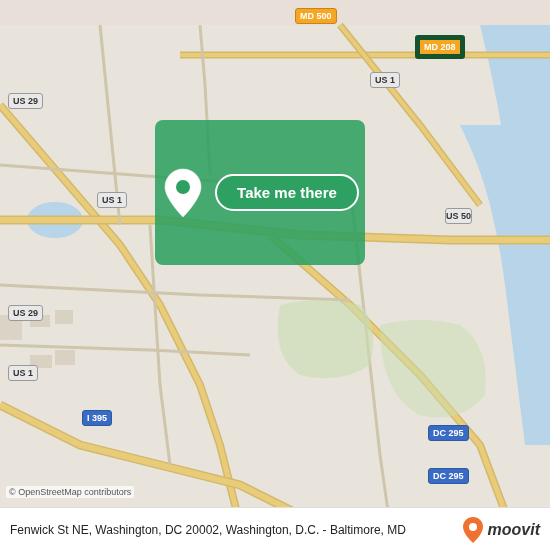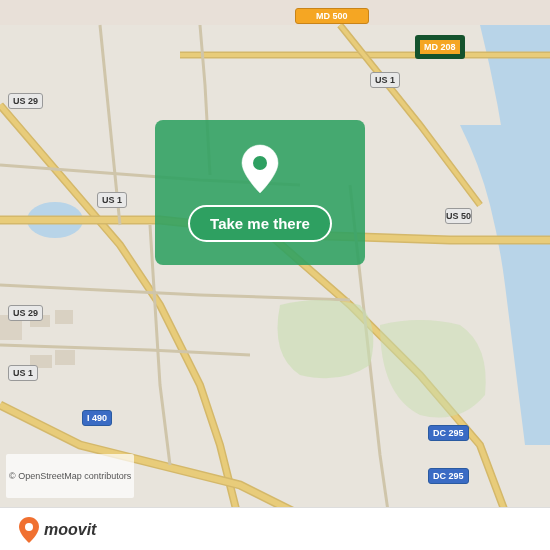--- a/index.html
+++ b/index.html
@@ -29,21 +29,21 @@
     
     #location-overlay {
       position: absolute;
       top: 120px;
       left: 155px;
       width: 210px;
       height: 145px;
       background-color: rgba(46, 160, 97, 0.88);
       border-radius: 8px;
       display: flex;
-      flex-direction: column;
+      flex-direction: row;
       align-items: center;
       justify-content: center;
       gap: 10px;
     }
 
     #pin-icon {
       width: 44px;
       height: 52px;
     }
 
@@ -101,21 +101,21 @@
     }
 
     
     #osm-attribution {
       position: absolute;
       bottom: 52px;
       left: 6px;
       font-size: 9px;
       color: #555;
       background: rgba(255,255,255,0.7);
-      padding: 17px 3px;
+      padding: 1px 3px;
       border-radius: 2px;
     }
   </style>
 </head>
 <body>
 
 <div id="map-container">
 
   <svg id="map-svg" viewBox="0 0 550 500" xmlns="http://www.w3.org/2000/svg">
 
@@ -155,57 +155,58 @@
     <path d="M280,280 Q320,270 360,280 Q380,300 370,340 Q340,360 300,350 Q270,330 280,280 Z" fill="#c8ddb0" opacity="0.6"></path>
     <path d="M380,300 Q420,290 460,300 Q490,320 485,370 Q460,400 420,390 Q380,370 380,300 Z" fill="#c8ddb0" opacity="0.5"></path>
 
     <rect x="30" y="290" width="20" height="12" fill="#d5ccbb" opacity="0.8"></rect>
     <rect x="55" y="285" width="18" height="14" fill="#d5ccbb" opacity="0.8"></rect>
     <rect x="30" y="330" width="22" height="13" fill="#d5ccbb" opacity="0.8"></rect>
     <rect x="55" y="325" width="20" height="15" fill="#d5ccbb" opacity="0.8"></rect>
     <rect x="0" y="290" width="22" height="25" fill="#d5ccbb" opacity="0.7"></rect>
   </svg>
 
-  <div style="position:absolute;top:8px;left:295px;background:#f5a623;color:white;font-size:9px;font-weight:bold;padding:2px 20px;border-radius:3px;border:1px solid #c8841a;">MD 500</div>
+  <div style="position:absolute;top:8px;left:295px;background:#f5a623;color:white;font-size:9px;font-weight:bold;padding:2px 4px;border-radius:3px;border:1px solid #c8841a;">MD 500</div>
 
   <div style="position:absolute;top:35px;left:415px;background:#f5a623;color:white;font-size:9px;font-weight:bold;padding:2px 4px;border-radius:3px;border:5px solid #14532d;">MD 208</div>
 
   <div style="position:absolute;top:72px;left:370px;background:#e8e8e8;color:#333;font-size:9px;font-weight:bold;padding:2px 4px;border-radius:3px;border:1px solid #999;">US 1</div>
 
   <div style="position:absolute;top:93px;left:8px;background:#e8e8e8;color:#333;font-size:9px;font-weight:bold;padding:2px 4px;border-radius:3px;border:1px solid #999;">US 29</div>
 
   <div style="position:absolute;top:192px;left:97px;background:#e8e8e8;color:#333;font-size:9px;font-weight:bold;padding:2px 4px;border-radius:3px;border:1px solid #999;">US 1</div>
 
   <div style="position:absolute;top:208px;left:445px;background:#e8e8e8;color:#333;font-size:9px;font-weight:bold;padding:2px 0;border-radius:3px;border:1px solid #999;">US 50</div>
 
   <div style="position:absolute;top:305px;left:8px;background:#e8e8e8;color:#333;font-size:9px;font-weight:bold;padding:2px 4px;border-radius:3px;border:1px solid #999;">US 29</div>
 
   <div style="position:absolute;top:365px;left:8px;background:#e8e8e8;color:#333;font-size:9px;font-weight:bold;padding:2px 4px;border-radius:3px;border:1px solid #999;">US 1</div>
 
-  <div style="position:absolute;top:410px;left:82px;background:#3a6bc4;color:white;font-size:9px;font-weight:bold;padding:2px 4px;border-radius:3px;border:1px solid #2a5aa0;">I 490</div>
+  <div style="position:absolute;top:410px;left:82px;background:#3a6bc4;color:white;font-size:9px;font-weight:bold;padding:2px 4px;border-radius:3px;border:1px solid #2a5aa0;">I 395</div>
 
   <div style="position:absolute;top:425px;left:428px;background:#3a6bc4;color:white;font-size:9px;font-weight:bold;padding:2px 4px;border-radius:3px;border:1px solid #2a5aa0;">DC 295</div>
 
   <div style="position:absolute;top:468px;left:428px;background:#3a6bc4;color:white;font-size:9px;font-weight:bold;padding:2px 4px;border-radius:3px;border:1px solid #2a5aa0;">DC 295</div>
 
   <div id="location-overlay">
 
     <svg id="pin-icon" viewBox="0 0 44 52" xmlns="http://www.w3.org/2000/svg">
       <path d="M22 2 C12 2 4 10 4 20 C4 32 22 50 22 50 C22 50 40 32 40 20 C40 10 32 2 22 2 Z" fill="white" stroke="rgba(255,255,255,0.5)" stroke-width="1"></path>
       <circle cx="22" cy="20" r="7" fill="#2ea061"></circle>
     </svg>
 
     <button id="take-me-there-btn">Take me there</button>
   </div>
 
   <div id="osm-attribution">
     <span>© OpenStreetMap contributors</span>
   </div>
 
   <div id="bottom-bar">
+    <span id="address-text">Fenwick St NE, Washington, DC 20002, Washington, D.C. - Baltimore, MD</span>
     <div id="moovit-logo">
 
       <svg id="moovit-pin" viewBox="0 0 22 28" xmlns="http://www.w3.org/2000/svg">
         <path d="M11 1 C5 1 1 5.5 1 11 C1 18 11 27 11 27 C11 27 21 18 21 11 C21 5.5 17 1 11 1 Z" fill="#f07030"></path>
         <circle cx="11" cy="11" r="4" fill="white"></circle>
       </svg>
       <span id="moovit-text" style="font-size:16px;font-weight:700;color:#333;font-style:italic;">moovit</span>
     </div>
   </div>
 

